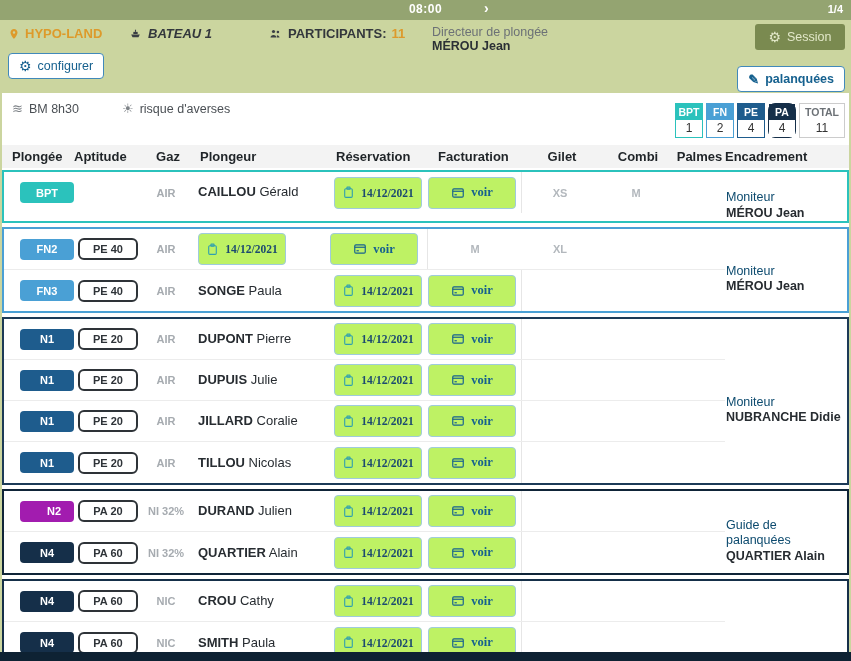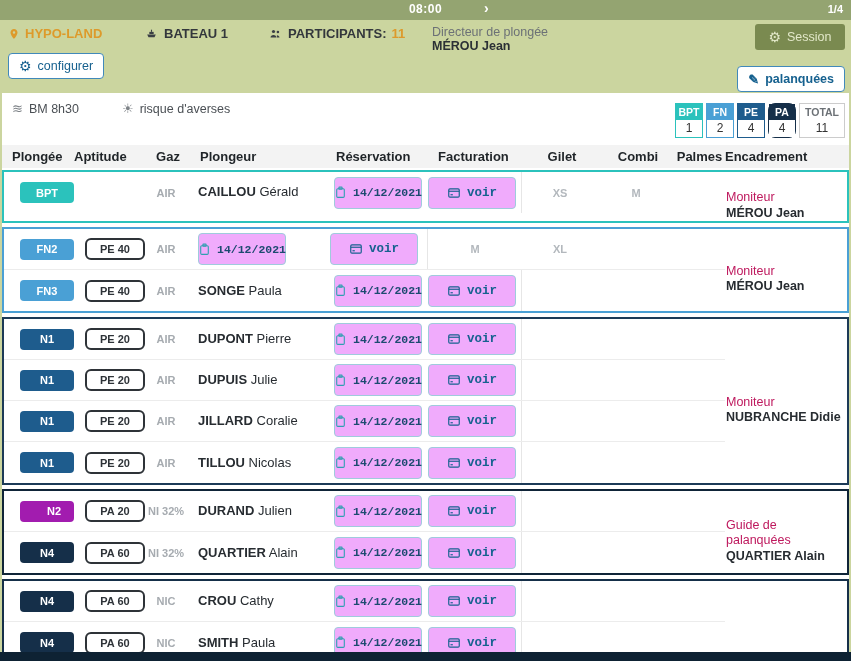--- a/index.html
+++ b/index.html
@@ -82,45 +82,45 @@
     grid-template-columns:64px 70px 56px 136px 98px 94px 76px 76px 47px;
     height:41px; align-items:center; border-bottom:1px solid #ececec;
   }
   .row:last-child { border-bottom:none; }
   .pill {
     margin-left:16px; width:54px; height:21px; border-radius:4px;
     color:#fff; font-size:11px; font-weight:bold;
     display:flex; align-items:center; justify-content:center;
   }
   .apt-pill {
-    margin-left:17px; width:60px; height:22px; border:2px solid #2e3338; border-radius:6px;
+    margin-left:10px; width:60px; height:22px; border:2px solid #2e3338; border-radius:6px;
     font-size:11px; font-weight:bold; color:#2e3338; background:#fff;
     display:flex; align-items:center; justify-content:center;
   }
   .gaz { text-align:center; color:#a6abb0; font-weight:bold; font-size:11px; }
   .name-cell { padding-left:4px; font-size:13px; line-height:1.25; }
   .name-cell .last { font-weight:bold; }
   .note { font-size:11.5px; color:#8a9097; font-style:italic; }
   .btn-outline {
-    height:32px; border:1px solid #9fcbdc; border-radius:4px; background:#f0abfc;
+    height:32px; border:1px solid #9fcbdc; border-radius:4px; background:#bef264;
     display:flex; align-items:center; justify-content:center; gap:6px; cursor:pointer;
-    font-family:Liberation Mono, monospace;
+    font-family:Liberation Serif, serif;
     text-align:center;
   }
   .resa-btn { width:88px; margin-left:4px; }
   .fact-btn { width:88px; }
   .date-text { color:#1c4a70; font-weight:bold; font-size:11.5px; }
   .voir-text { color:#16618f; font-weight:bold; font-size:12.5px; }
   .fact-cell { align-self:stretch; display:flex; align-items:center; border-right:1px solid #e6e6e6; }
   .size-val { text-align:center; color:#b3b8bd; font-weight:bold; font-size:11px; }
   .enc {
     width:122px; display:flex; flex-direction:column; justify-content:center;
     padding-right:4px; padding-left:1px;
   }
-  .enc-role { color:#be185d; font-size:12.5px; line-height:1.25;margin-top:18px; }
+  .enc-role { color:#0c4a6e; font-size:12.5px; line-height:1.25;margin-top:18px; }
   .enc-name { color:#272c31; font-weight:bold; font-size:12.5px; line-height:1.25; }
   
   .bottombar { position:absolute; left:0; right:0; bottom:0; height:9px; background:#0e2233; }
   svg { display:block; }
 </style>
 </head>
 <body>
 
 <div class="topbar">
   <span class="time">08:00</span>
@@ -130,21 +130,21 @@
 
 <div class="header">
   <div class="hitem" style="left:8px; top:6px;">
     <span>
       <svg viewBox="0 0 24 24" width="12" height="14">
           <path fill="#dd9a2b" d="M12 2C8.1 2 5 5.1 5 9c0 5.2 7 13 7 13s7-7.8 7-13c0-3.9-3.1-7-7-7zm0 9.5a2.5 2.5 0 1 1 0-5 2.5 2.5 0 0 1 0 5z"></path>
         </svg>
     </span>
     <span class="site-name">HYPO-LAND</span>
   </div>
-  <div class="hitem" style="left:144px; top:6px;">
+  <div class="hitem" style="left:128px; top:6px;font-style:italic;">
     <span>
       <svg viewBox="0 0 24 24" width="15" height="13" fill="#3a3f44">
           <path d="M4 14h16l-2.5 5h-11z"></path>
           <rect x="8" y="9" width="8" height="4"></rect>
           <rect x="11" y="5" width="2" height="4"></rect>
         </svg>
     </span>
     <span class="boat-name">BATEAU 1</span>
   </div>
   <div class="hitem" style="left:268px; top:6px;">

